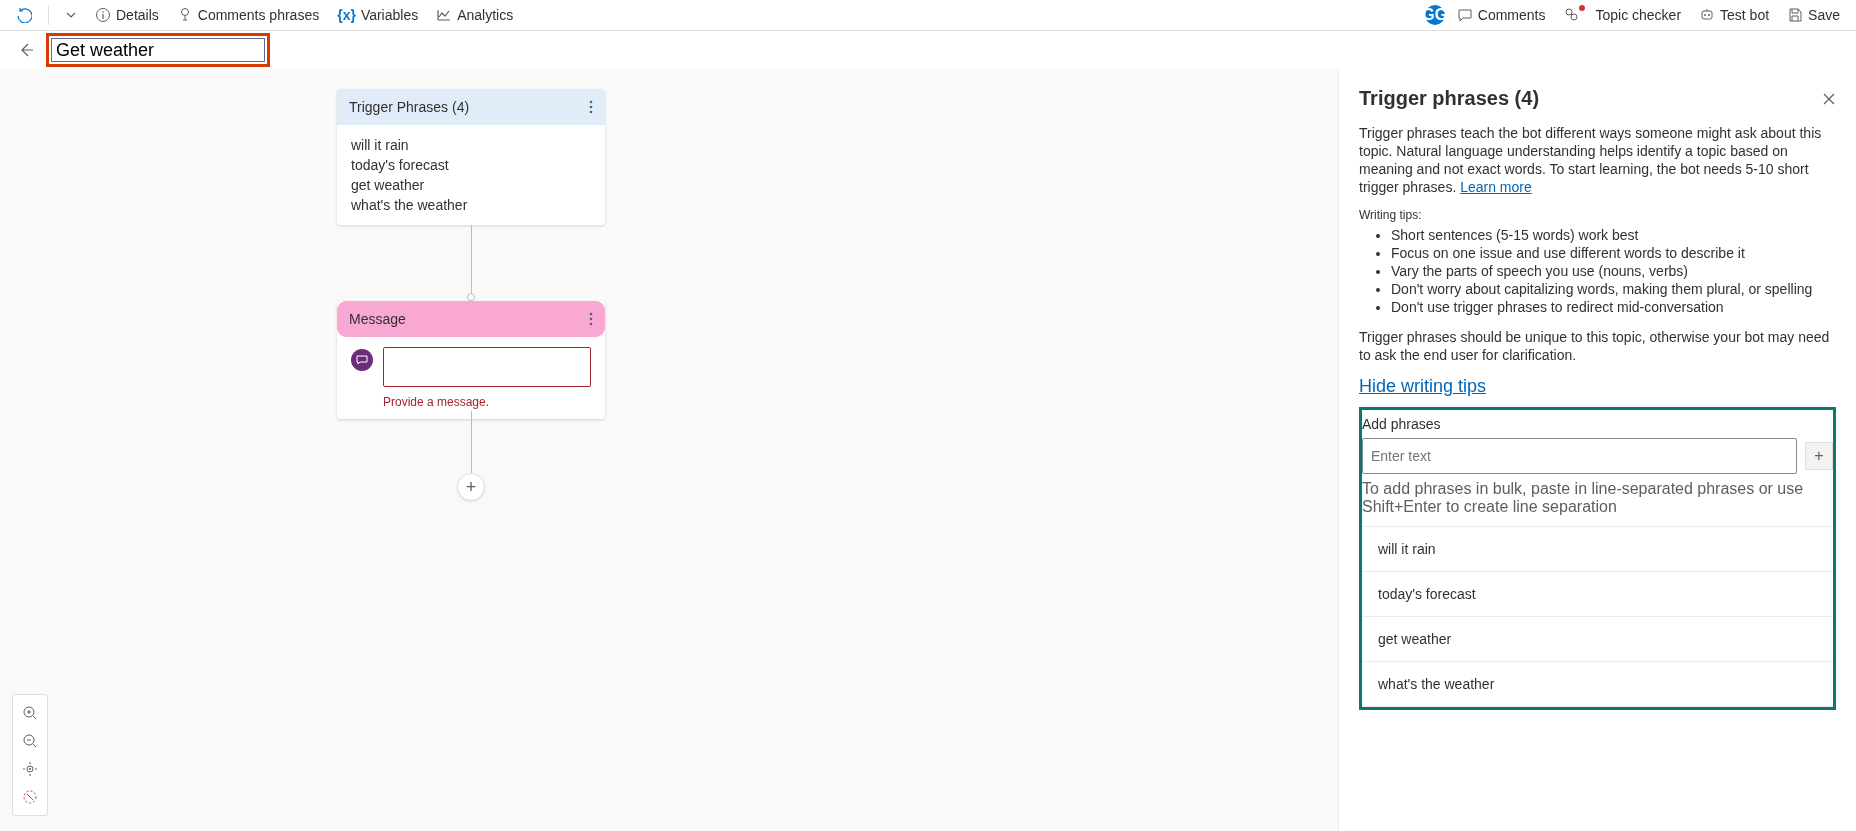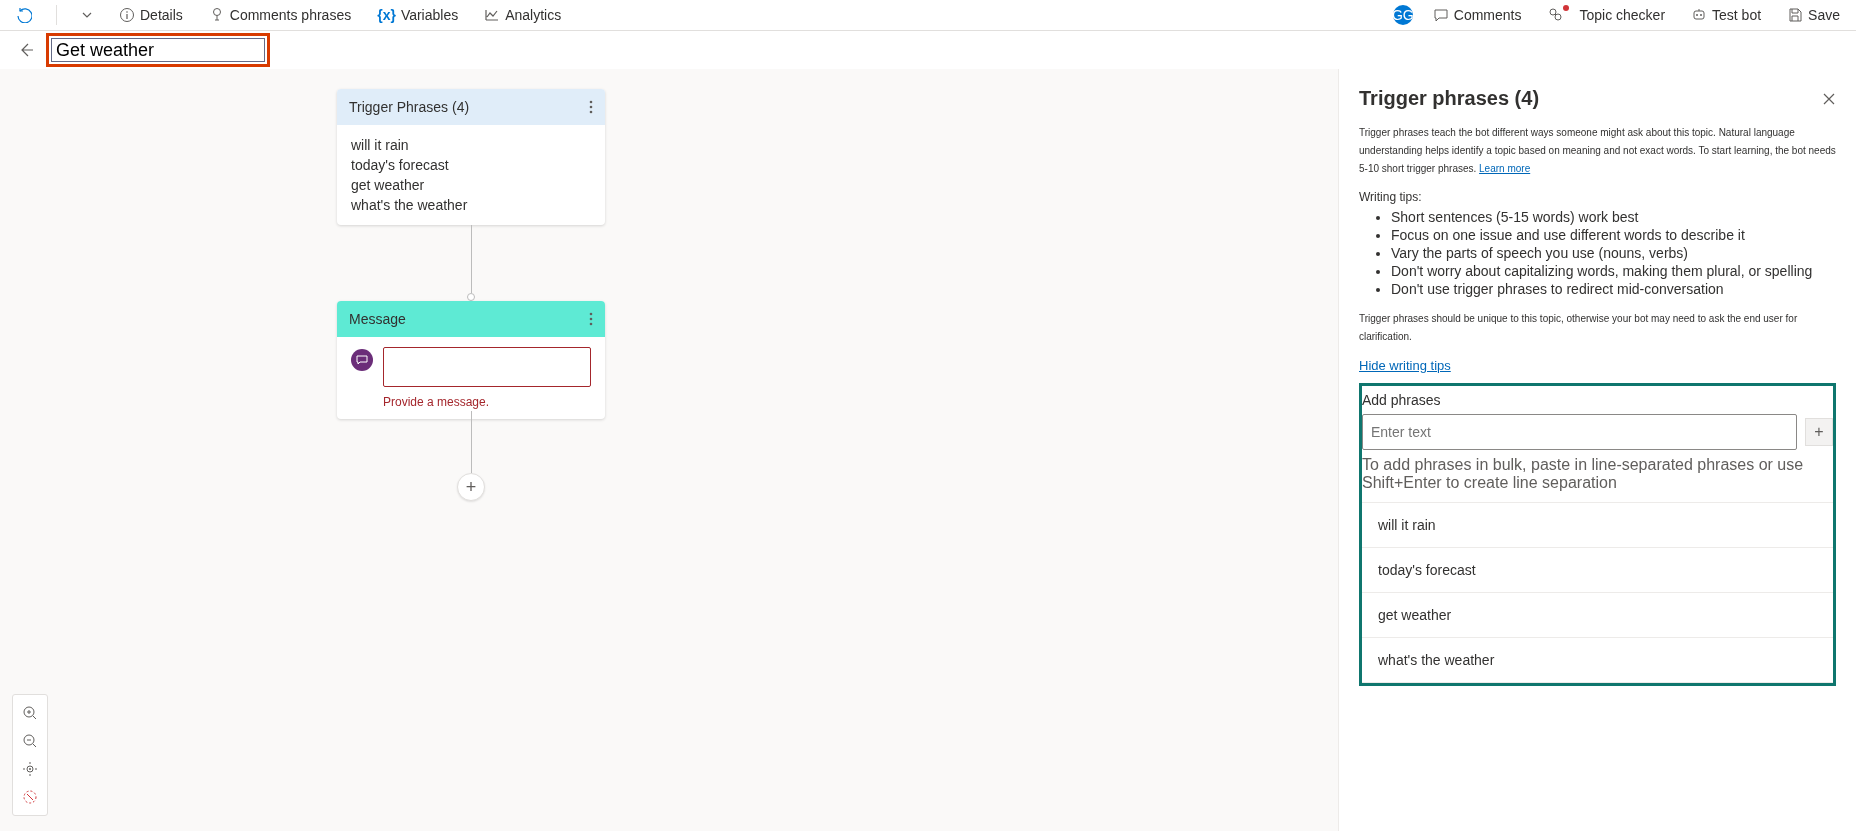--- a/index.html
+++ b/index.html
@@ -1,64 +1,64 @@
 <!DOCTYPE html>
 <html><head>
 <meta charset="utf-8">
 <style>
   * { box-sizing: border-box; }
   html, body { margin:0; padding:0; height:100%; font-family: 'Segoe UI', Arial, sans-serif; color:#323130; background:#fff; }
   body { width:1856px; height:831px; position:relative; overflow:hidden; }
 
   
   .toolbar { height:31px; border-bottom:1px solid #e1dfdd; display:flex; align-items:center; padding:0 10px; font-size:14px; }
-  .toolbar .left, .toolbar .right { display:flex; align-items:center; gap:14px; }
+  .toolbar .left, .toolbar .right { display:flex; align-items:center; gap:6px; }
   .toolbar .right { margin-left:auto; }
   .tb-item { display:flex; align-items:center; gap:5px; padding:4px 6px; border-radius:2px; cursor:pointer; }
   .tb-sep { width:1px; height:20px; background:#e1dfdd; margin:0 4px;}
   .tb-icon { color:#605e5c; display:flex; align-items:center; }
-  .avatar { width:20px; height:20px; border-radius:50%; background:#0078d4; color:#fff; font-size:14px; font-weight:400; display:flex; align-items:center; justify-content:center; }
+  .avatar { width:20px; height:20px; border-radius:50%; background:#0078d4; color:#fff; font-size:16px; font-weight:700; display:flex; align-items:center; justify-content:center; }
   .badge-dot { width:6px; height:6px; border-radius:50%; background:#d13438; position:relative; top:-7px; left:-5px;}
 
   
   .name-row { height:38px; display:flex; align-items:center; padding-left:18px; position:relative; }
   .back-arrow { color:#605e5c; cursor:pointer; margin-right:12px;}
   .name-input-hl { border:3px solid #d83b01; padding:2px; }
   .name-input { width:214px; height:24px; border:1px solid #646b87; font-size:18px; padding:2px 4px; outline:none; }
 
   
   .canvas { position:absolute; top:69px; left:0; right:518px; bottom:0; background:#faf9f8; }
   .node { position:absolute; width:268px; background:#fff; border-radius:4px; box-shadow:0 1px 3px rgba(0,0,0,.15); }
   .node-head { display:flex; align-items:center; justify-content:space-between; height:36px; padding:0 12px; font-size:14px; border-radius:4px 4px 0 0;}
   .trigger-head { background:#e0edf9; color:#323130; }
-  .msg-head { background:#5eead4; color:#323130; }
+  .msg-head { background:#f9a8d4; color:#323130;border-radius:9px; }
   .more-v { color:#605e5c; cursor:pointer; }
   .node-body { padding:10px 14px; font-size:14px; line-height:20px; }
   .msg-body { padding:10px 14px 14px 14px; display:flex; gap:10px; align-items:flex-start;}
   .msg-icon { width:22px; height:22px; border-radius:50%; background:#6b2d79; display:flex; align-items:center; justify-content:center; color:#fff; flex-shrink:0; margin-top:2px;}
   .msg-input { flex:1; height:40px; border:1px solid #a4262c; border-radius:2px; }
   .msg-err { color:#a4262c; font-size:12px; margin-left:46px; margin-top:-6px; padding-bottom:10px;}
   .connector { position:absolute; width:1px; background:#bcbcbc; left:50%; }
 
   .add-node { position:absolute; width:28px; height:28px; border-radius:50%; background:#fff; border:1px solid #e1dfdd; display:flex; align-items:center; justify-content:center; font-size:18px; color:#605e5c; cursor:pointer; box-shadow:0 1px 2px rgba(0,0,0,.1);}
   .conn-dot { position:absolute; width:8px; height:8px; border:1px solid #bcbcbc; border-radius:50%; background:#fff; }
 
   
   .zoom { position:absolute; left:12px; bottom:15px; width:36px; background:#fff; border:1px solid #e1dfdd; border-radius:3px; display:flex; flex-direction:column; align-items:center; gap:12px; padding:10px 0;}
   .zoom span, .zoom svg { color:#605e5c; cursor:pointer; }
 
   
   .panel { position:absolute; top:69px; right:0; bottom:0; width:518px; background:#fff; border-left:1px solid #edebe9; padding:18px 20px 0 20px; overflow:auto; }
   .panel h2 { font-weight:600; font-size:20px; margin:0 0 14px 0; display:flex; align-items:center; }
   .panel .close { margin-left:auto; cursor:pointer; color:#605e5c;}
-  .panel p { font-size:10px; line-height:18px; margin:0 0 12px 0;}
+  .panel p { font-size:14px; line-height:18px; margin:0 0 12px 0;}
   .panel a { color:#0067b8; text-decoration:underline; cursor:pointer;}
   .tips-title { font-size:12px; margin-bottom:4px;}
   .panel ul { margin:0 0 12px 0; padding-left:32px; font-size:14px; line-height:18px;}
-  .hide-tips { color:#0067b8; font-size:13px; cursor:pointer; display:block; margin-bottom:10px;}
+  .hide-tips { color:#0067b8; font-size:18px; cursor:pointer; display:block; margin-bottom:10px;}
   .hl-box { border:3px solid #0f766e; padding:6px 0 0 0; }
   .add-label { font-size:14px; margin:0 0 6px 0; padding-left:0;}
   .add-row { display:flex; gap:8px; align-items:center; }
   .enter-text { flex:1; height:36px; border:1px solid #8a8886; border-radius:2px; padding:0 8px; font-size:14px;}
   .plus-btn { width:28px; height:28px; border:1px solid #e1dfdd; background:#f3f2f1; display:flex; align-items:center; justify-content:center; color:#605e5c; cursor:pointer;}
   .hint { font-size:16px; color:#605e5c; margin:6px 0 10px 0;}
   .phrase-list { border-top:1px solid #edebe9; }
   .phrase-list .row { padding:14px 16px; border-bottom:1px solid #edebe9; font-size:14px; cursor:pointer;}
 
   svg { display:block; }

